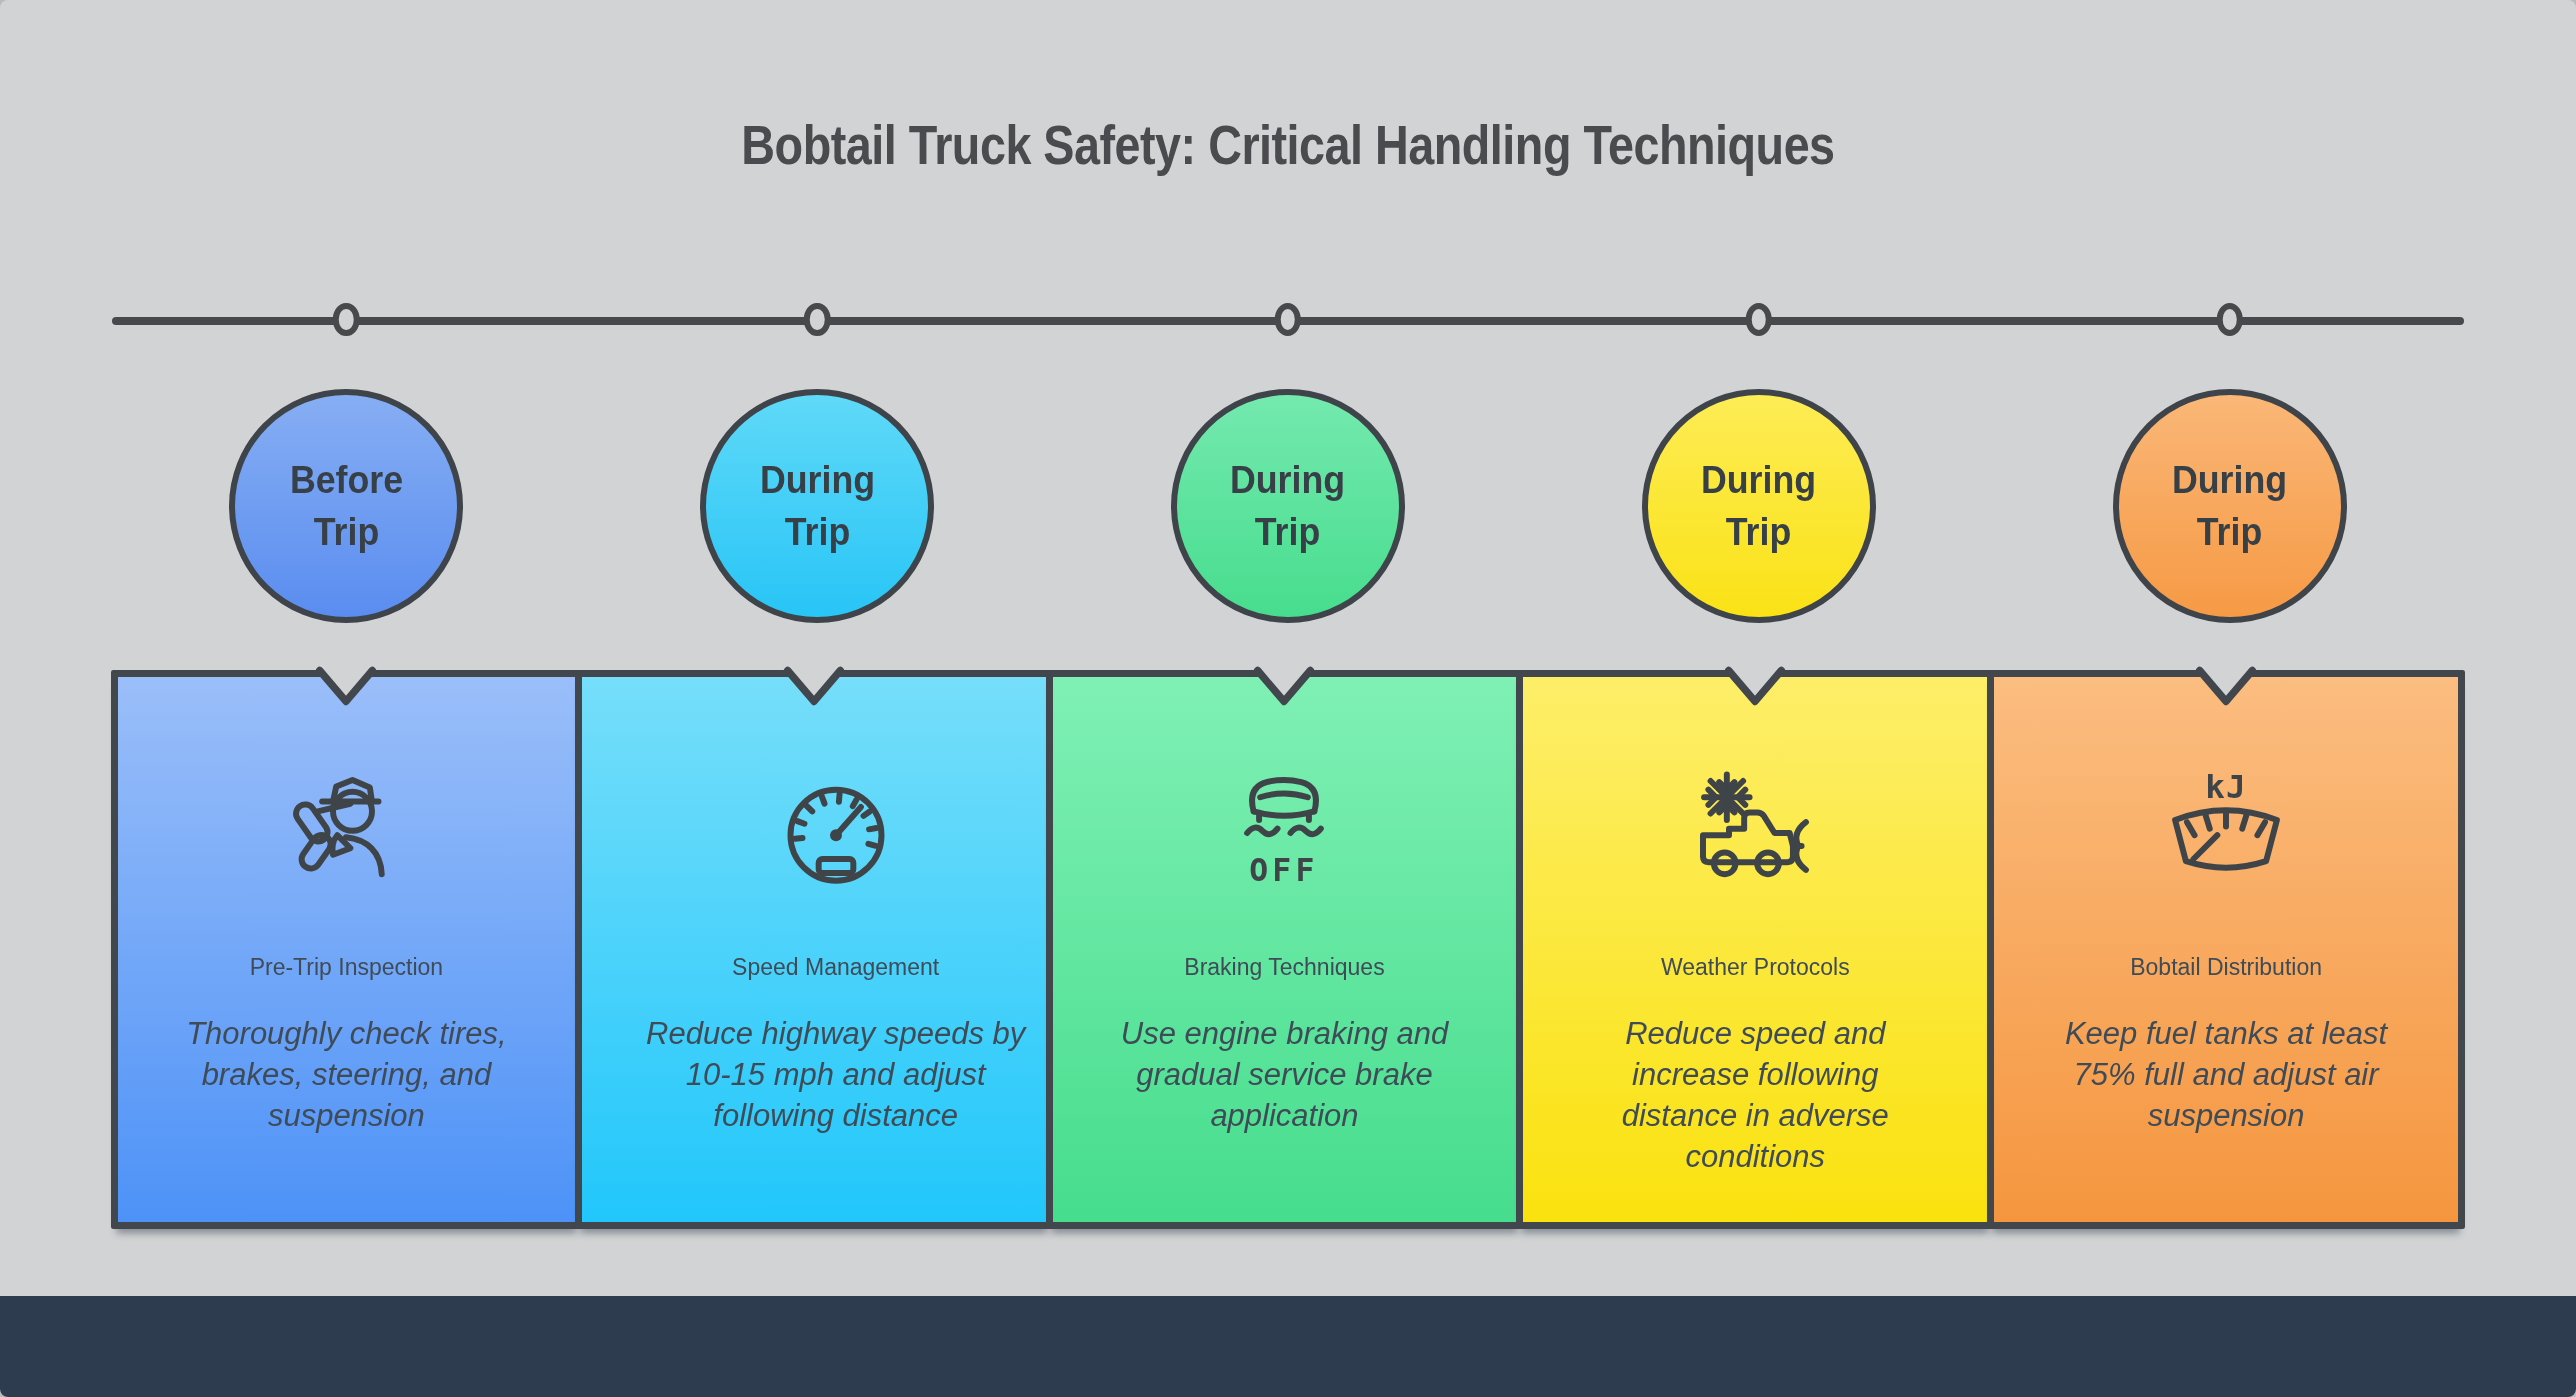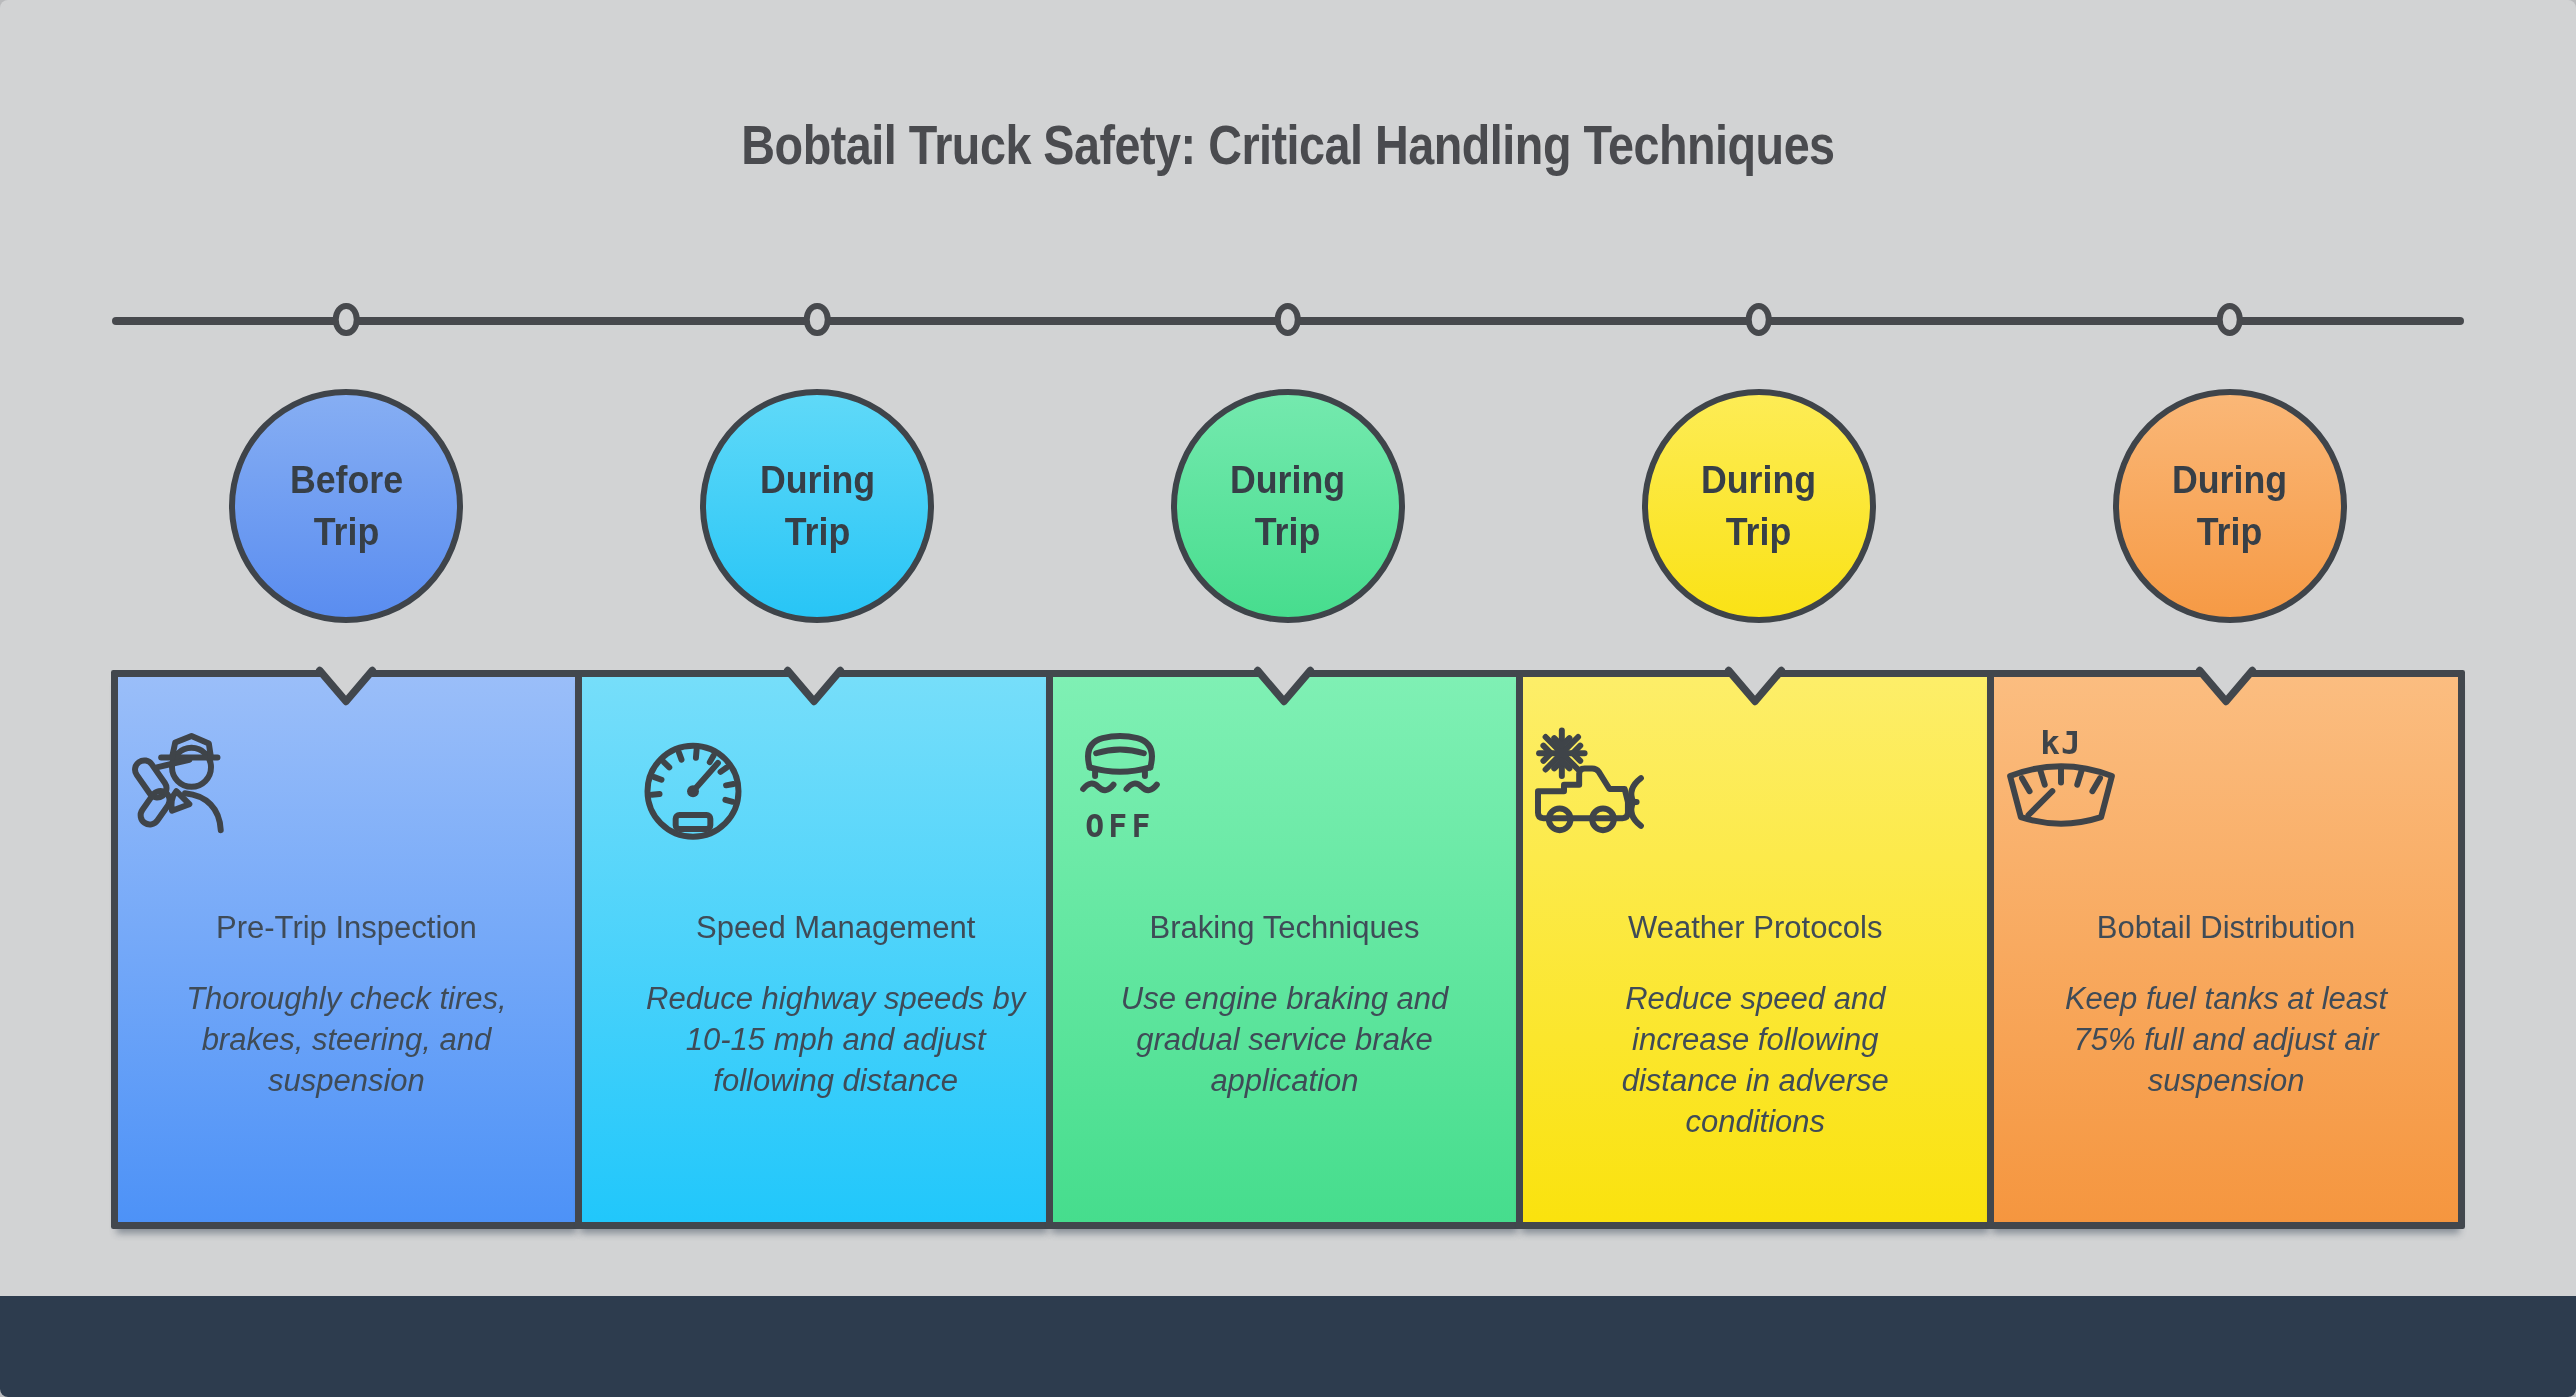--- a/index.html
+++ b/index.html
@@ -59,29 +59,29 @@
     box-shadow:0 9.2px 7px -4.6px rgba(45,60,78,0.45);
     display:flex;flex-direction:column;align-items:center;
   }
   .stage-col + .stage-col .stage-card{left:-7px;}
   .card-notch{
     position:absolute;top:-10.4px;left:50%;
     transform:translateX(-50%);
     width:55px;height:46px;overflow:visible;
   }
   .icon-box{
-    margin-top:44px;height:136px;width:100%;
-    display:flex;align-items:center;
+    margin-top:88px;height:136px;width:100%;
+    display:flex;align-items:center;justify-content:center;
   }
   .icon-svg{width:134px;height:130px;}
   .icon-svg .st{fill:none;stroke:#3f4449;stroke-width:5.5;stroke-linecap:round;stroke-linejoin:round;}
   .icon-svg .tx{fill:#3f4449;stroke:none;font-family:"DejaVu Sans Mono", monospace;font-weight:bold;}
   .card-heading{
     margin:53px 11.5px 0 11.5px;
-    font-size:31px;color:#3f4b57;text-align:center;
+    font-size:23px;color:#3f4b57;text-align:center;
   }
   .card-desc{
     margin:33px auto 0 auto;max-width:380px;
     font-size:31px;line-height:1.32;color:#3f4b57;text-align:center;font-style:italic;
   }
   .stage-col:nth-child(4) .card-desc{max-width:299px;}
   
   .footer-bar{
     position:absolute;left:0;bottom:0;width:100%;height:101px;
     background:#2d3c4e;

